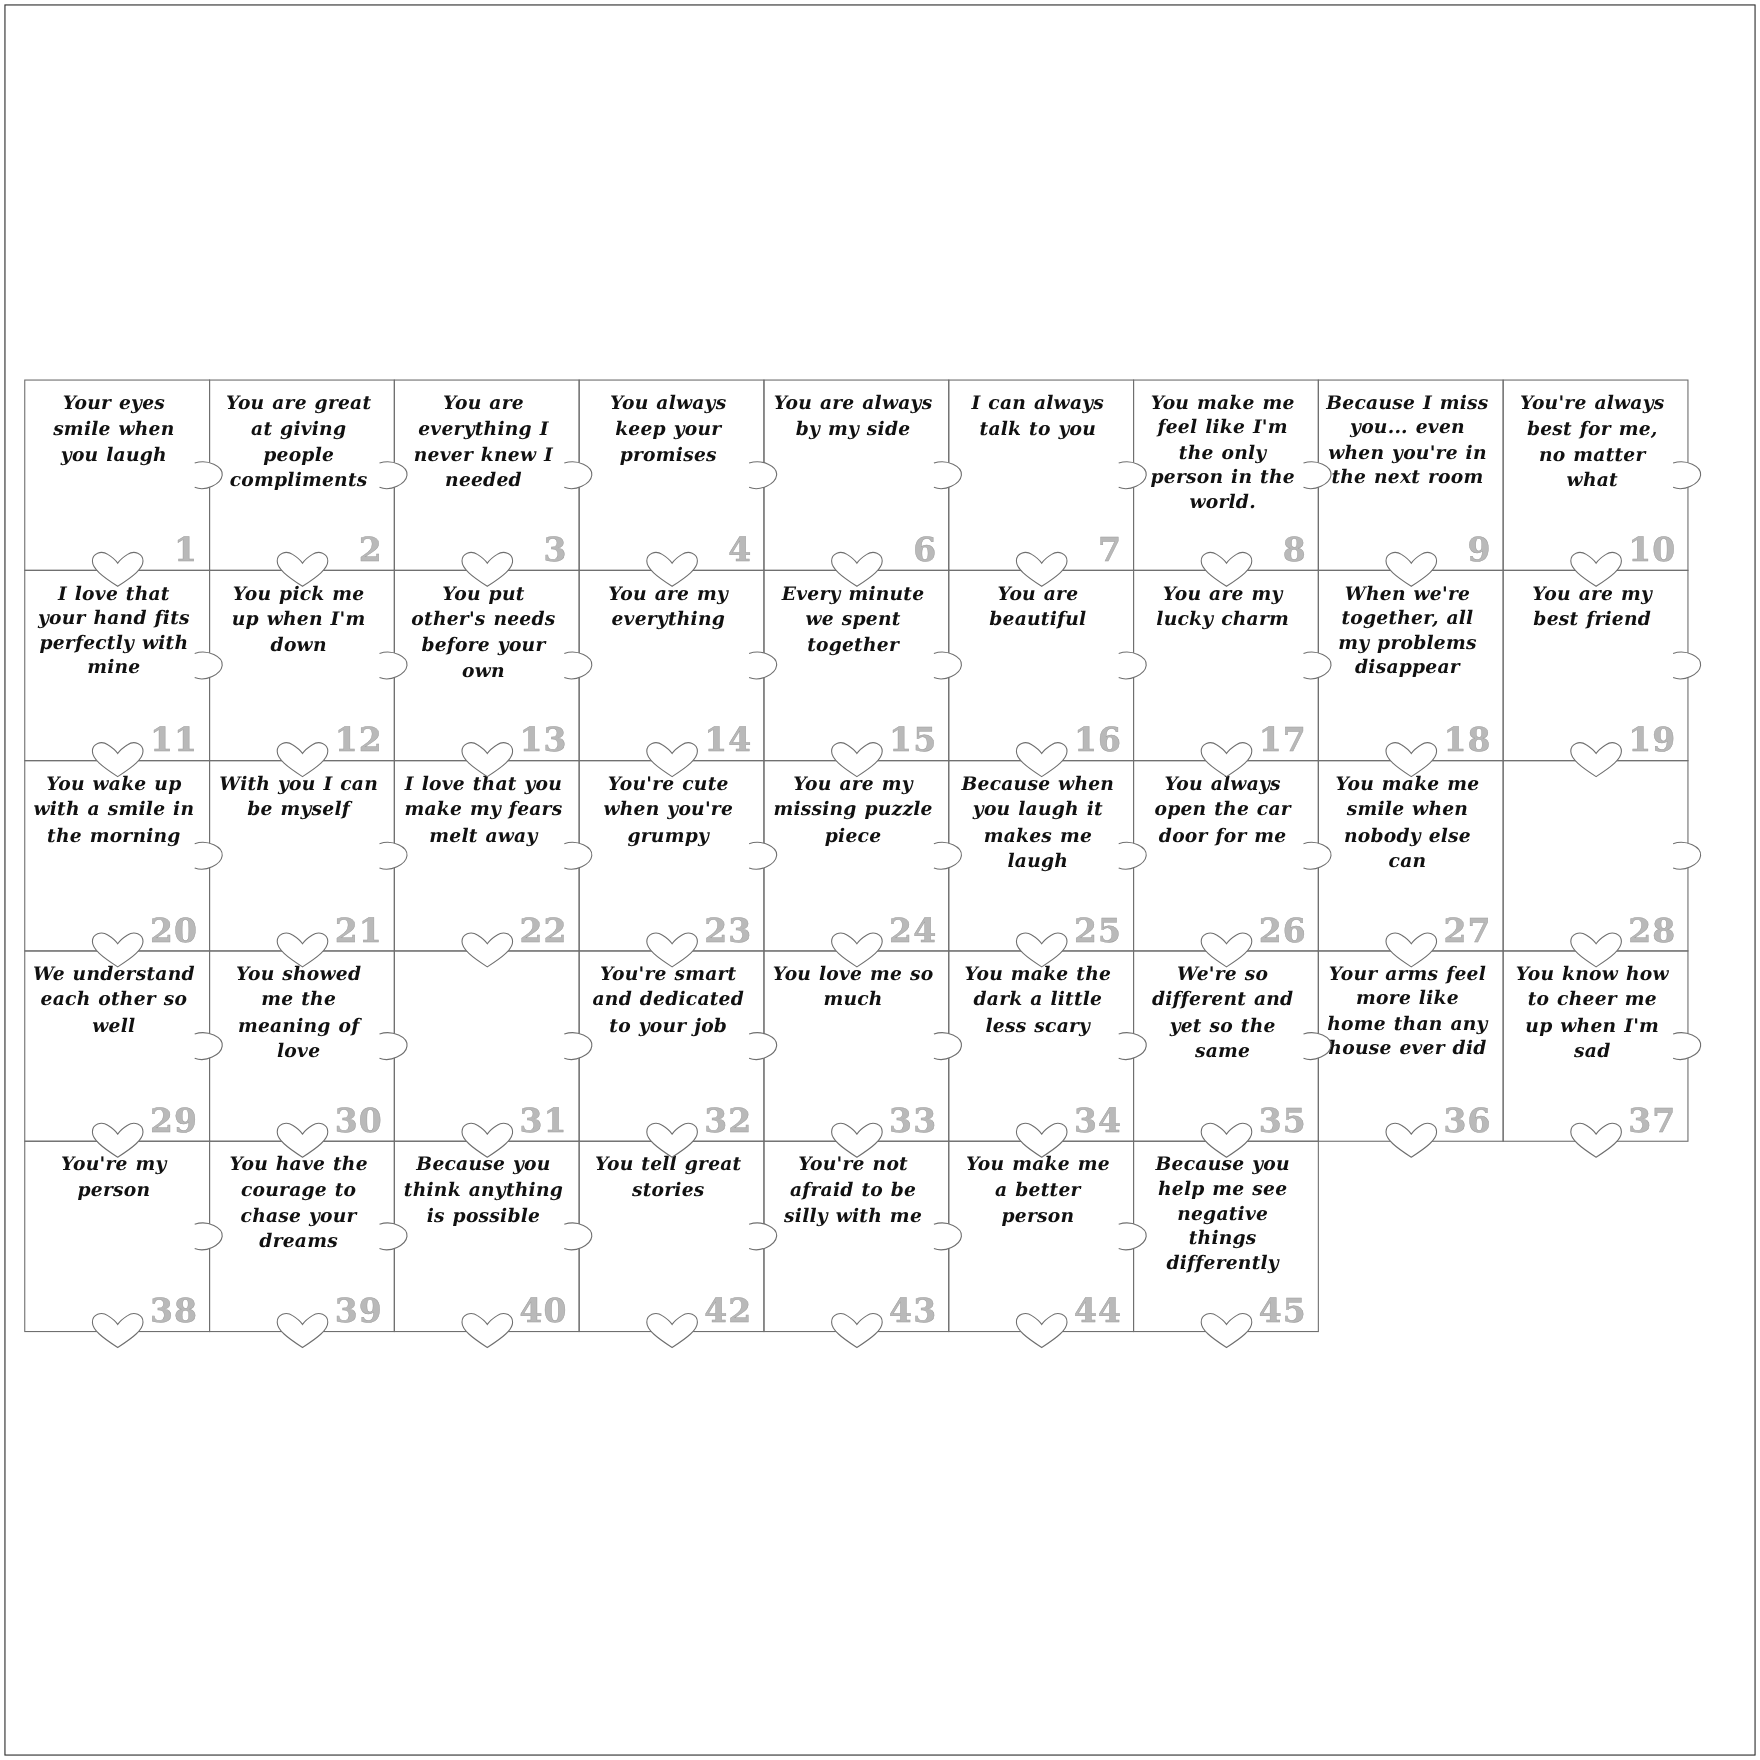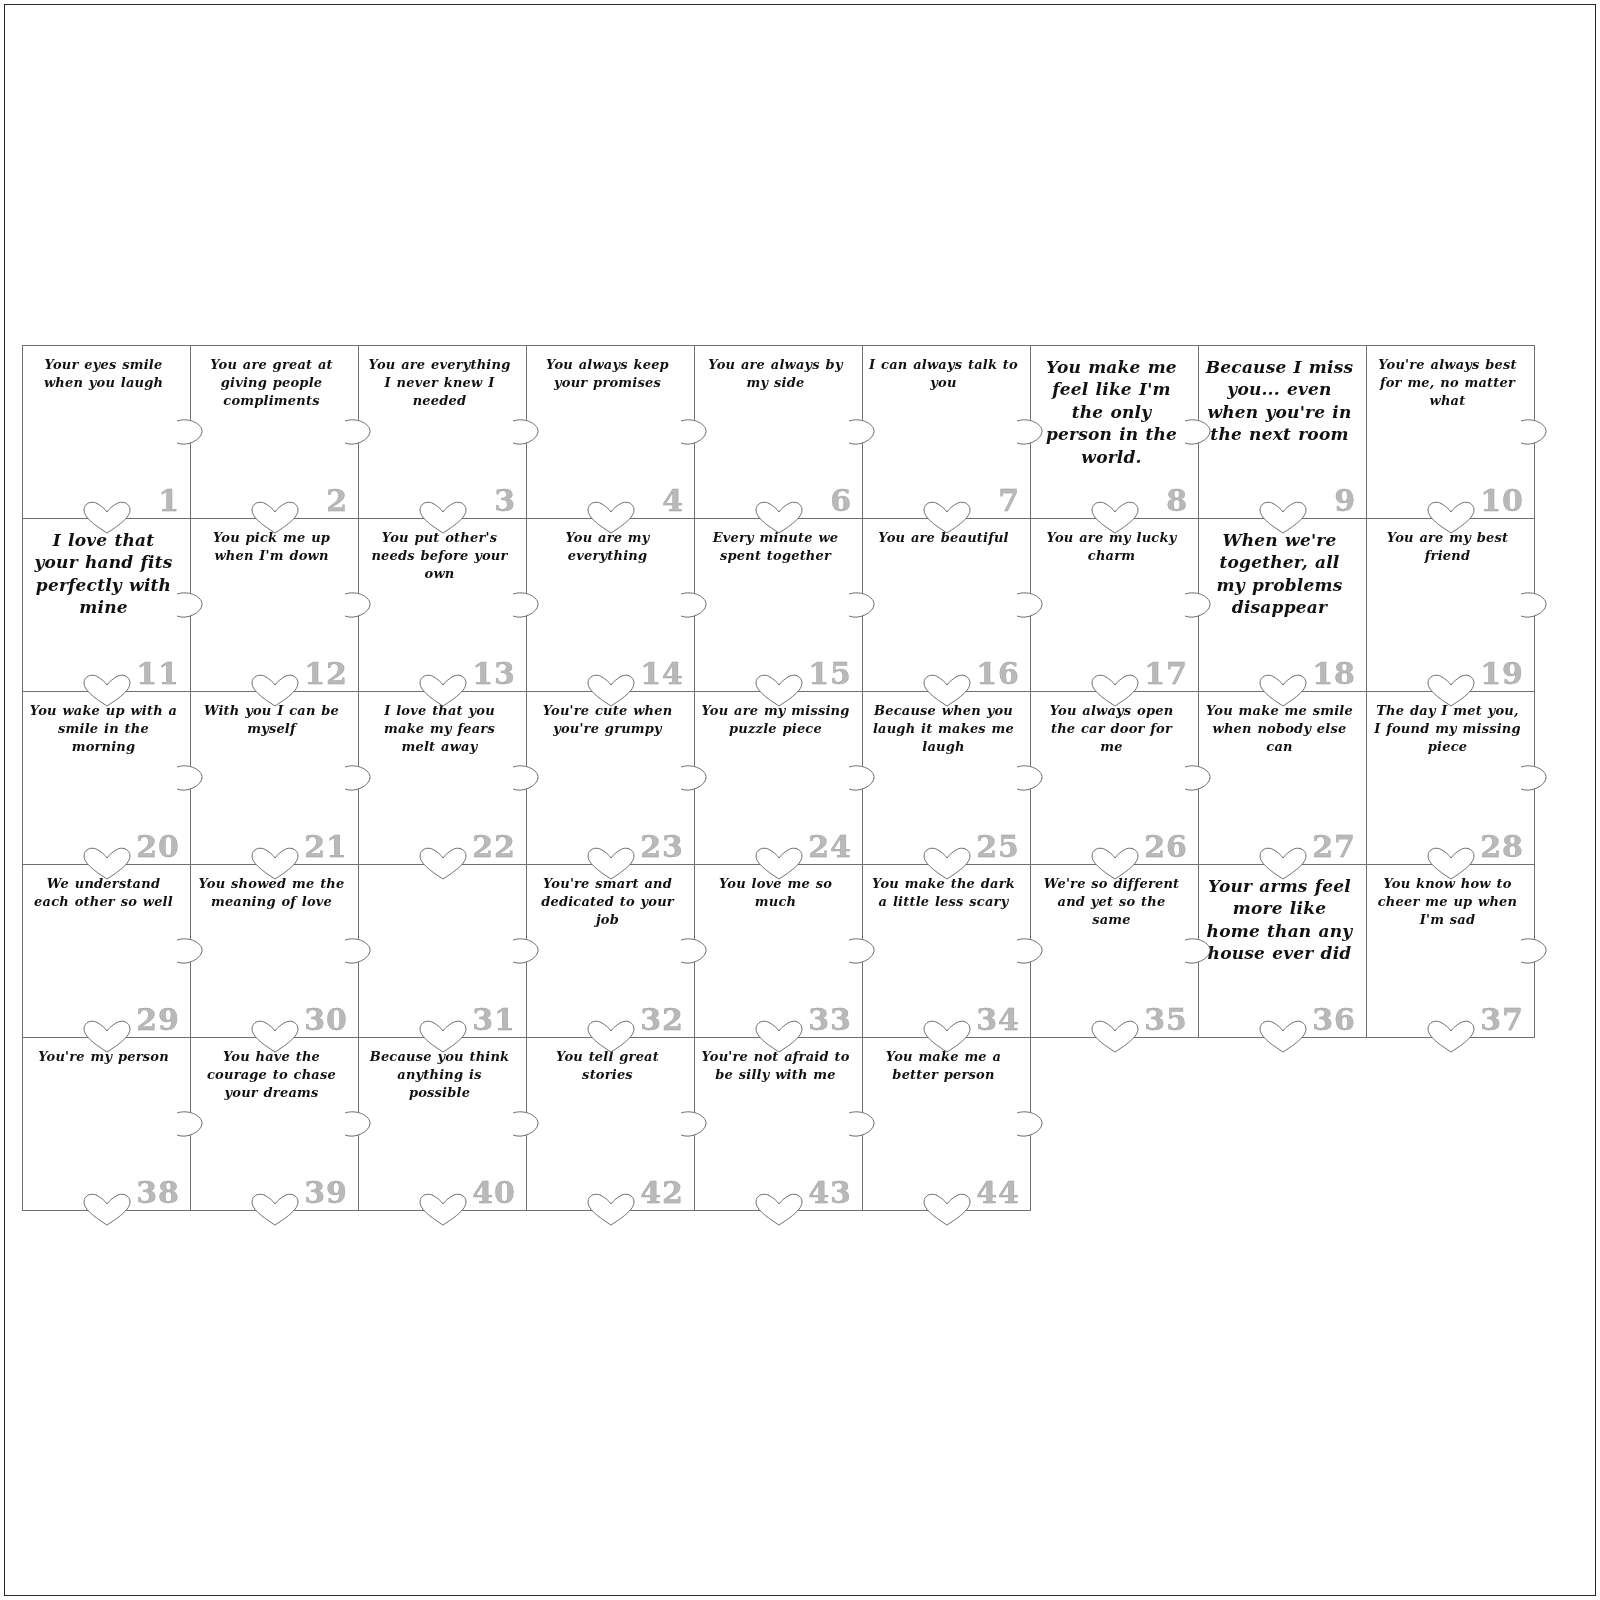--- a/index.html
+++ b/index.html
@@ -73,21 +73,21 @@
 
   .piece-text {
     position: absolute;
     left: 6px;
     right: 12px;
     top: 10px;
     text-align: center;
     font-family: "DejaVu Serif", serif;
     font-style: italic;
     font-weight: 700;
-    font-size: 13px;
+    font-size: 17px;
     line-height: 1.38;
     color: #111111;
     letter-spacing: 0.2px;
     word-spacing: 1px;
   }
 
   .piece-number {
     position: absolute;
     right: 10px;
     bottom: 2px;
@@ -452,21 +452,20 @@
     <div class="puzzle-piece">
       <div class="piece-text">You make me smile when nobody else can</div>
       <div class="piece-number">27</div>
       <span class="heart-bottom">
         <svg width="48" height="34" viewBox="0 0 48 34">
           <path d="M24 33 C 10 24, 1 17, 1 10 C 1 3, 9 0, 15 4 C 19 6.5, 22 9, 24 12 C 26 9, 29 6.5, 33 4 C 39 0, 47 3, 47 10 C 47 17, 38 24, 24 33 Z" fill="#ffffff" stroke="#6f6f6f" stroke-width="1"></path>
         </svg>
       </span>
     </div>
     <div class="puzzle-piece">
-      <div class="piece-text">The day I met you, I found my missing piece</div>
       <div class="piece-number">28</div>
       <span class="knob-right">
         <svg width="30" height="30" viewBox="0 0 30 30">
           <path d="M2 4 C 14 0, 28 7, 27 15 C 26 23, 12 30, 2 26" fill="#ffffff" stroke="#6f6f6f" stroke-width="1"></path>
         </svg>
       </span>
       <span class="heart-bottom">
         <svg width="48" height="34" viewBox="0 0 48 34">
           <path d="M24 33 C 10 24, 1 17, 1 10 C 1 3, 9 0, 15 4 C 19 6.5, 22 9, 24 12 C 26 9, 29 6.5, 33 4 C 39 0, 47 3, 47 10 C 47 17, 38 24, 24 33 Z" fill="#ffffff" stroke="#6f6f6f" stroke-width="1"></path>
         </svg>
@@ -669,13 +668,22 @@
         <svg width="30" height="30" viewBox="0 0 30 30">
           <path d="M2 4 C 14 0, 28 7, 27 15 C 26 23, 12 30, 2 26" fill="#ffffff" stroke="#6f6f6f" stroke-width="1"></path>
         </svg>
       </span>
       <span class="heart-bottom">
         <svg width="48" height="34" viewBox="0 0 48 34">
           <path d="M24 33 C 10 24, 1 17, 1 10 C 1 3, 9 0, 15 4 C 19 6.5, 22 9, 24 12 C 26 9, 29 6.5, 33 4 C 39 0, 47 3, 47 10 C 47 17, 38 24, 24 33 Z" fill="#ffffff" stroke="#6f6f6f" stroke-width="1"></path>
         </svg>
       </span>
     </div>
+    <div class="puzzle-piece long">
+      <div class="piece-text">Because you help me see negative things differently</div>
+      <div class="piece-number">45</div>
+      <span class="heart-bottom">
+        <svg width="48" height="34" viewBox="0 0 48 34">
+          <path d="M24 33 C 10 24, 1 17, 1 10 C 1 3, 9 0, 15 4 C 19 6.5, 22 9, 24 12 C 26 9, 29 6.5, 33 4 C 39 0, 47 3, 47 10 C 47 17, 38 24, 24 33 Z" fill="#ffffff" stroke="#6f6f6f" stroke-width="1"></path>
+        </svg>
+      </span>
+    </div>
   </div>
 
 </body></html>

